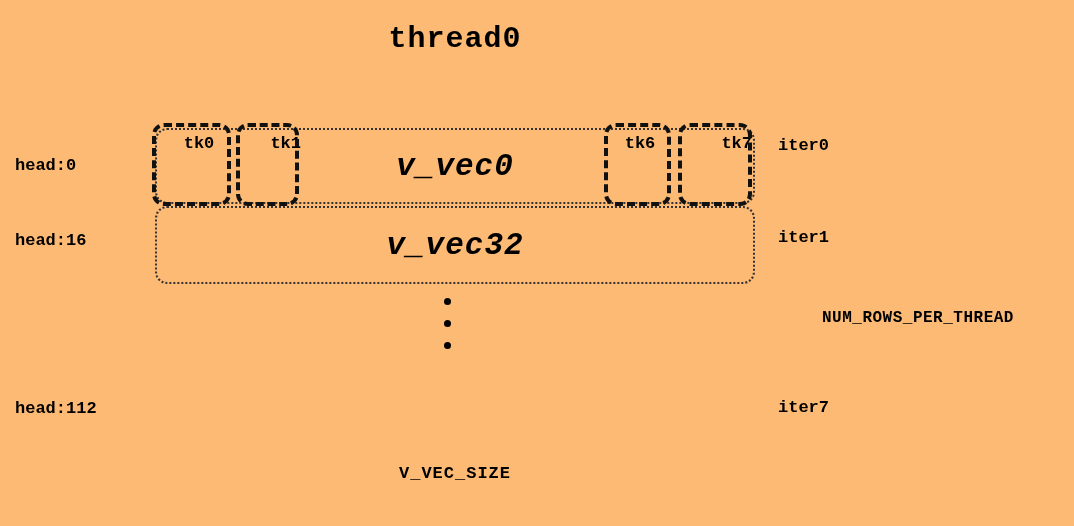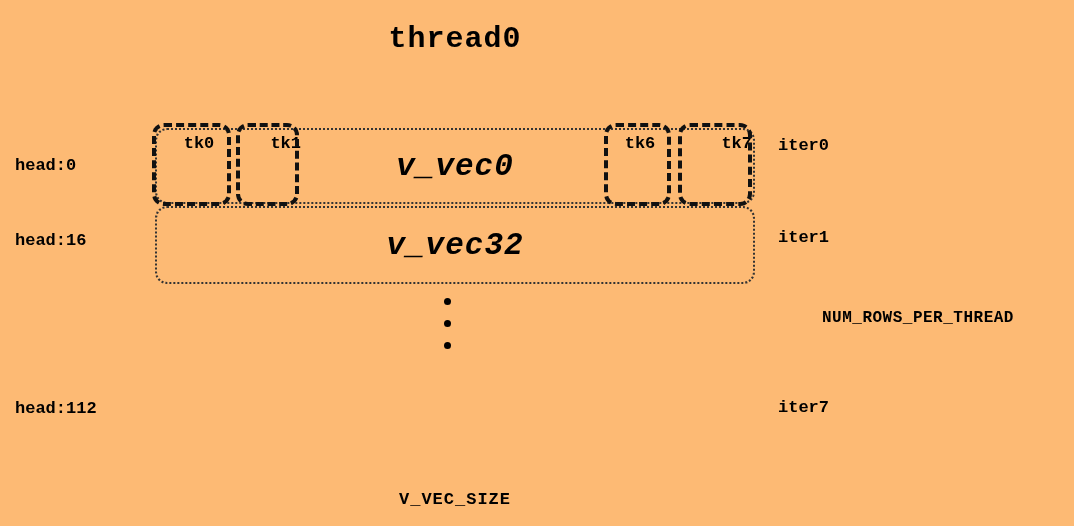--- a/index.html
+++ b/index.html
@@ -80,21 +80,21 @@
     position: absolute;
     left: 816px;
     top: 309px;
     font-size: 16px;
     font-weight: bold;
     letter-spacing: 0.5px;
     margin-left: 6px;
   }
   .annotation-bottom {
     position: absolute;
-    left: 155px; top: 490px; width: 600px;
+    left: 155px; top: 464px; width: 600px;
     text-align: center;
     font-size: 17px;
     font-weight: bold;
     letter-spacing: 1px;
   }
 </style>
 </head>
 <body>
 
 <div class="canvas">

